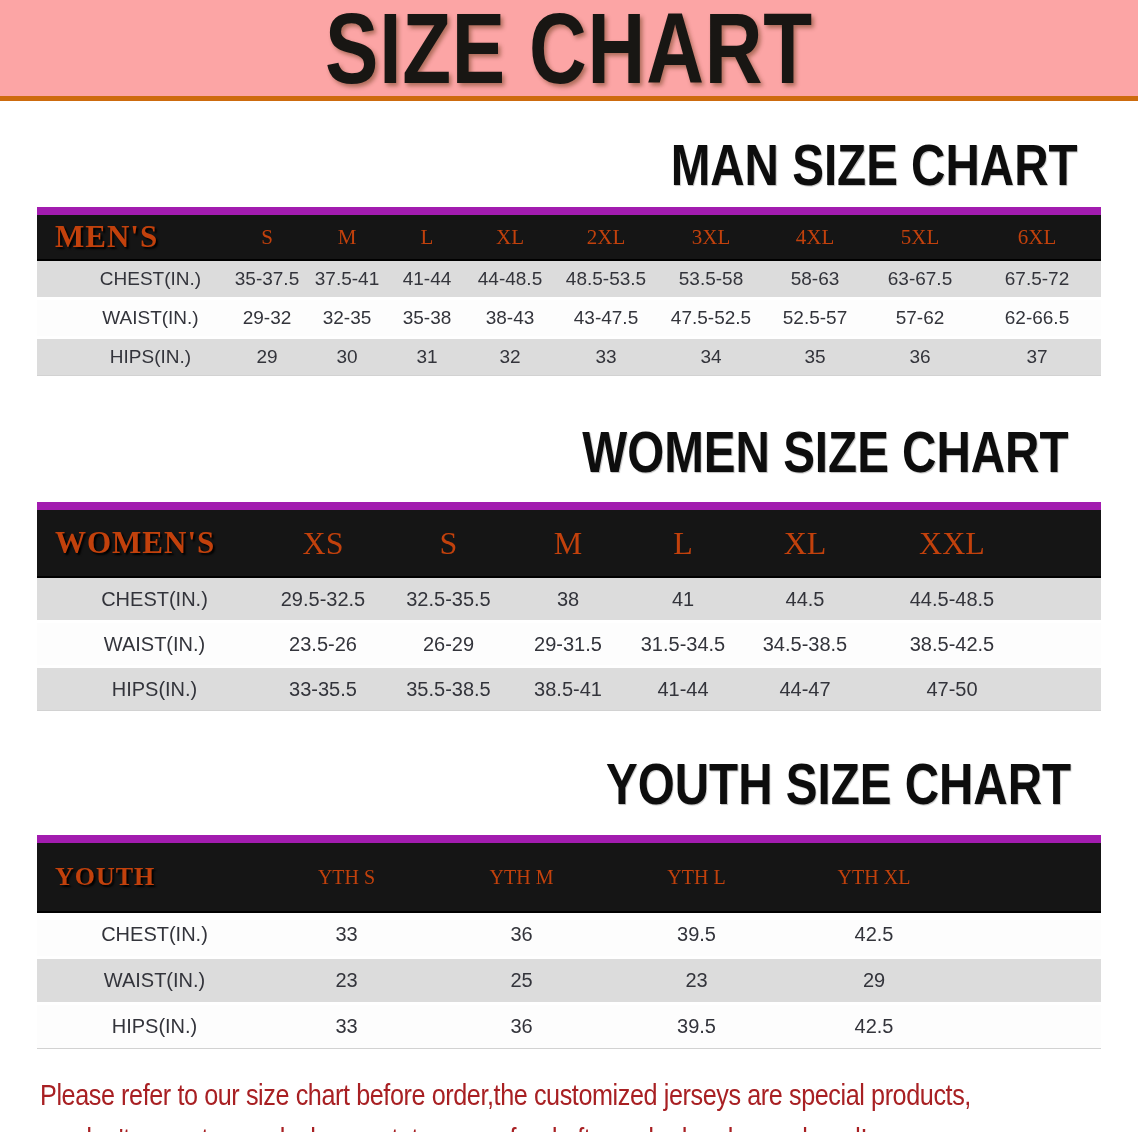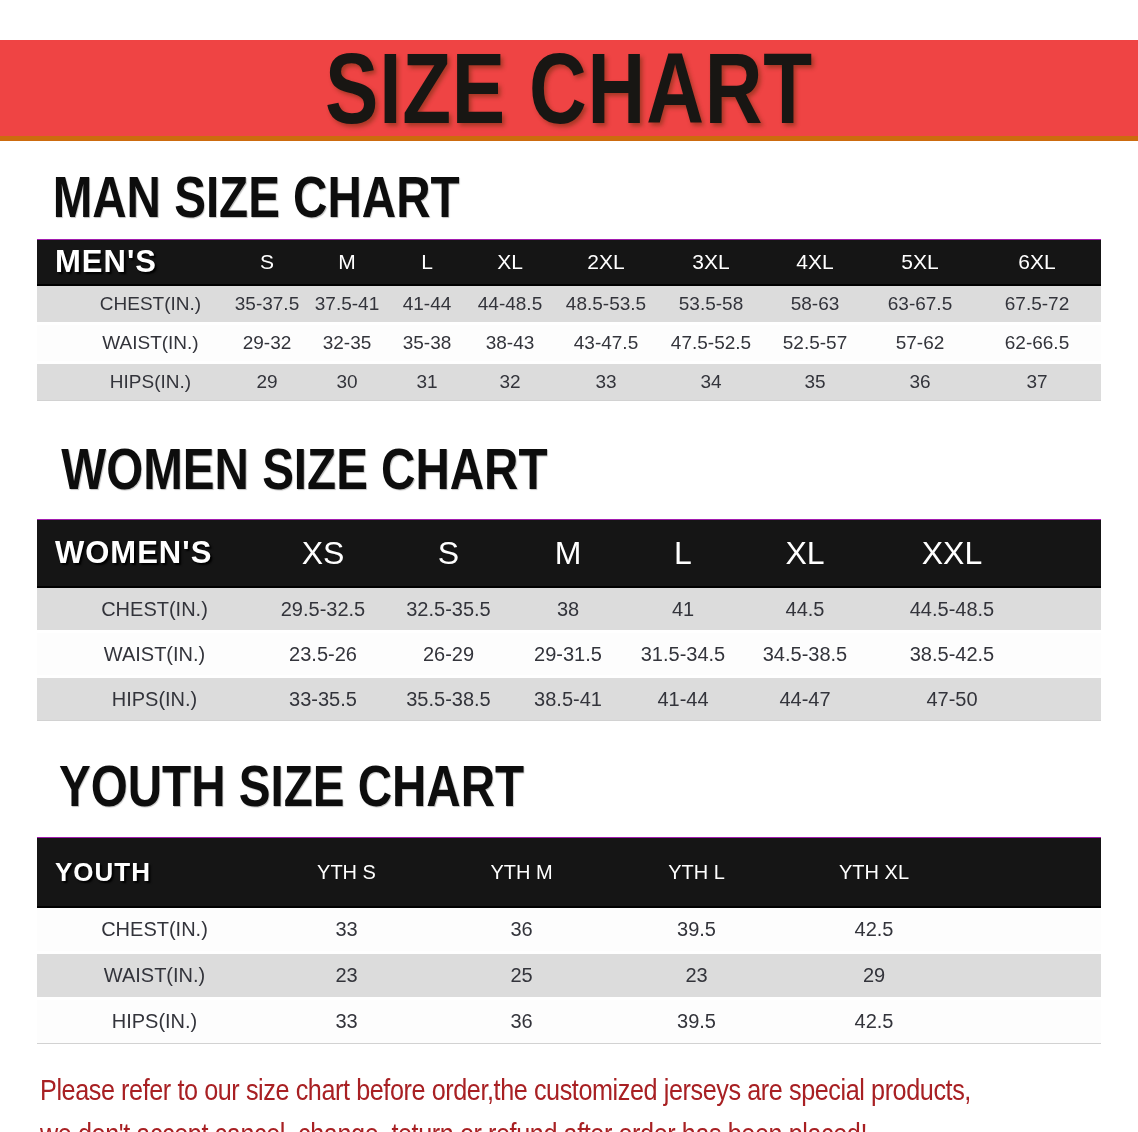--- a/index.html
+++ b/index.html
@@ -2,53 +2,53 @@
 <html><head>
 <meta charset="utf-8">
 <style>
   html,body{margin:0;padding:0;}
   body{
     width:1138px;height:1132px;background:#ffffff;
     font-family:"Liberation Sans", sans-serif;
     overflow:hidden;
   }
   .banner{
-    height:96px;background:#ef4444;border-bottom:5px solid #cd6b0e;
-    display:flex;align-items:center;justify-content:center;margin-top:40px;
+    height:96px;background:#fca5a5;border-bottom:5px solid #cd6b0e;
+    display:flex;align-items:center;justify-content:center;
   }
   .banner h1{
     margin:0;font-size:100px;line-height:92px;font-weight:bold;color:#181613;
     transform:scaleX(0.80);transform-origin:center;
     letter-spacing:1px;white-space:nowrap;
     text-shadow:3px 3px 5px rgba(80,40,0,0.45);
   }
   .section-title{
-    text-align:left;margin:8px;
+    text-align:right;margin:16px;
   }
   .section-title h2{
     display:inline-block;margin:0;font-size:58px;line-height:46px;font-weight:bold;
     color:#0d0d0d;transform:scaleX(0.82);transform-origin:center;white-space:nowrap;
     text-shadow:1px 1px 1px rgba(0,0,0,0.25);
   }
   .st-men{padding-top:25px;}
   .st-women{padding-top:37px;}
   .st-youth{padding-top:34px;}
 
   table.size-table{
     width:1064px;margin:0 auto;border-collapse:separate;border-spacing:0;
     table-layout:fixed;
   }
   .mt-men{margin-top:18px !important;}
   .mt-women{margin-top:26px !important;}
   .mt-youth{margin-top:27px !important;}
 
   table.size-table thead th{
-    background:#151515;color:#ffffff;font-weight:normal;text-align:center;
-    border-top:1px solid #a21caf;border-bottom:2px solid #000;
-    white-space:nowrap;overflow:hidden;
+    background:#151515;color:#c2410c;font-weight:normal;text-align:center;
+    border-top:8px solid #a21caf;border-bottom:2px solid #000;
+    white-space:nowrap;overflow:hidden;font-family:Liberation Serif, serif;
   }
   table.size-table thead th.corner{
     text-align:left;padding-left:18px;font-weight:bold;letter-spacing:1px;
     text-shadow:2px 2px 2px #000;
   }
   .tbl-men thead th{height:42px;font-size:21px;}
   .tbl-men thead th.corner{font-size:31px;}
   .tbl-women thead th{height:64px;font-size:32px;}
   .tbl-women thead th.corner{font-size:31px;}
   .tbl-youth thead th{height:66px;font-size:20px;}

